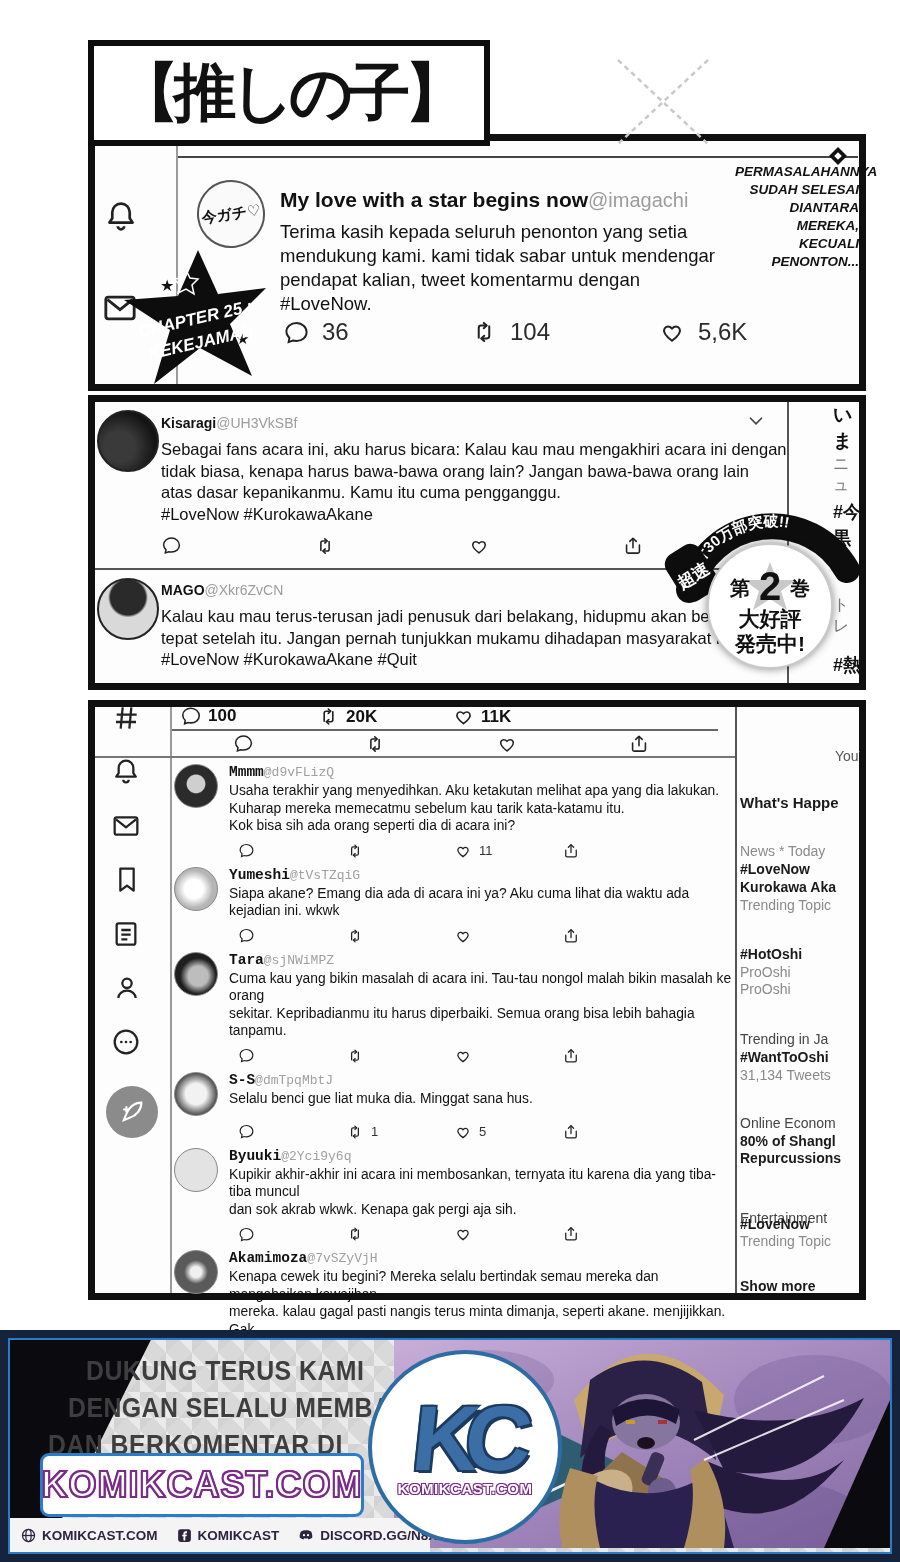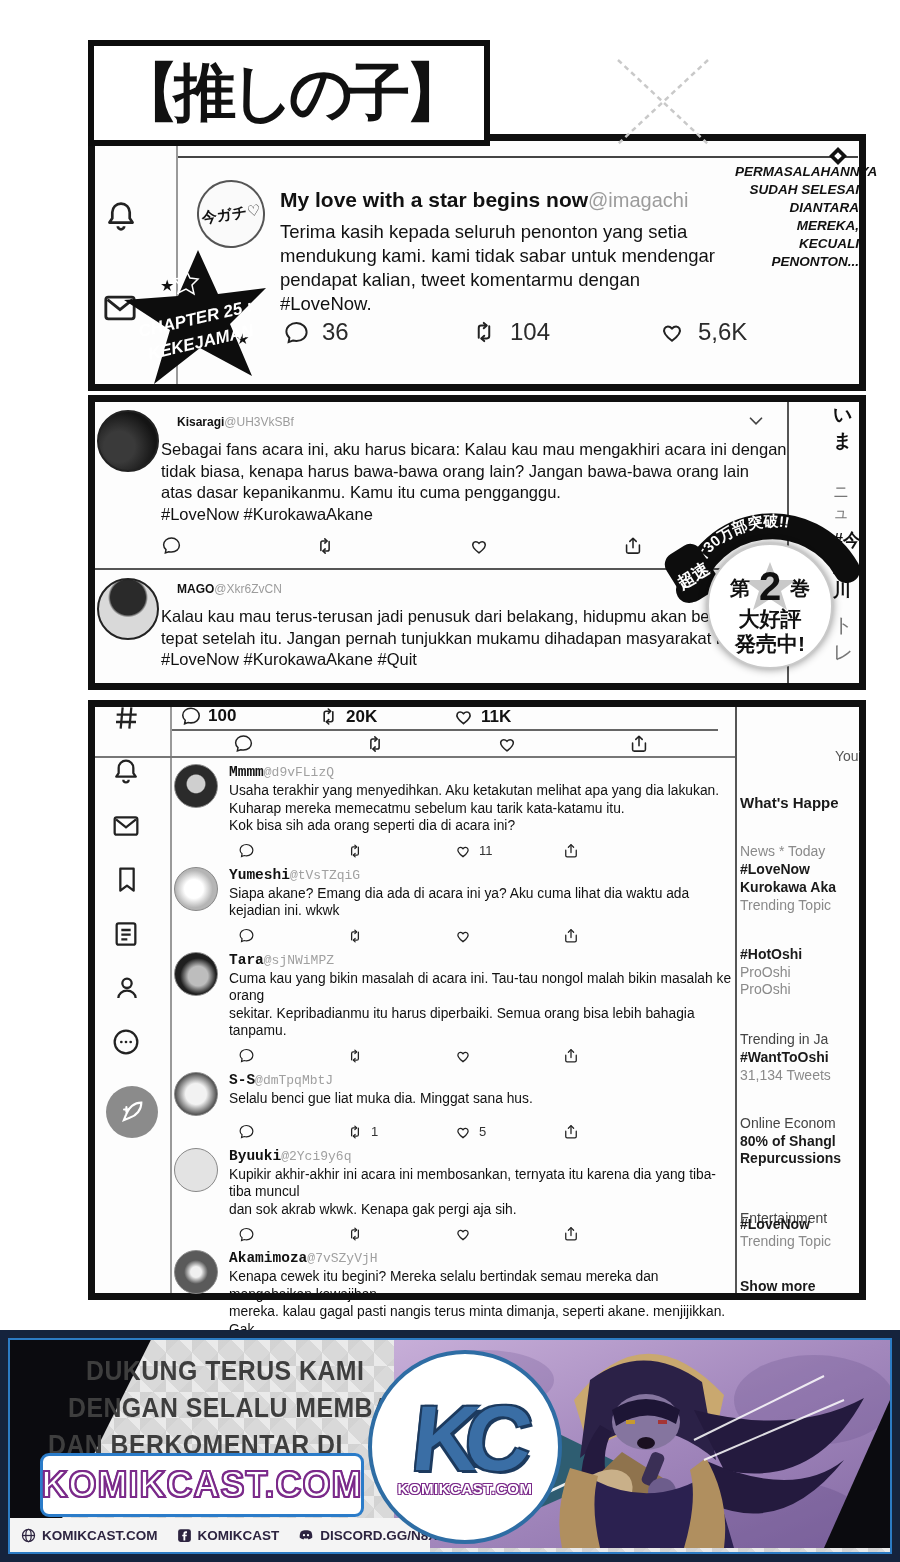--- a/index.html
+++ b/index.html
@@ -14,21 +14,21 @@
   .pre{white-space:pre-line;}
   
   .logo{position:absolute;left:88px;top:40px;width:402px;height:106px;border:6px solid #0d0d0d;
         background:#fff;box-sizing:border-box;display:flex;align-items:center;justify-content:center;
         font-size:63px;font-weight:bold;letter-spacing:-6px;z-index:4;}
   .caption{font-weight:bold;font-style:italic;font-size:13.5px;line-height:18px;text-align:right;}
   .t1-name{font-size:21px;font-weight:bold;}
   .t1-body{font-size:18.5px;line-height:24px;}
   .t1-stat{display:flex;align-items:center;gap:12px;font-size:24px;color:#2b2b2b;}
   
-  .t2-name{font-size:12px;font-weight:bold;margin-left:16px;}
+  .t2-name{font-size:14px;font-weight:bold;}
   .t2-body{font-size:16.5px;line-height:21.5px;}
   
   .feed{position:absolute;left:174px;top:760px;width:560px;}
   .comment{display:flex;gap:11px;padding:4px 0 0 0;}
   .cav{width:42px;height:42px;border-radius:50%;flex:none;border:1px solid #888;}
   .c-name{font-size:14.5px;font-weight:bold;font-family:Liberation Mono, monospace;}
   .c-handle{font-size:13px;color:#a0a0a0;font-weight:normal;}
   .c-body{font-size:13.8px;line-height:17.5px;margin-top:2px;}
   .srow{display:flex;margin:7px 0 3px 64px;}
   .scell{width:108px;display:flex;align-items:center;gap:7px;color:#333;font-size:13px;}
@@ -241,24 +241,24 @@
     <div class="abs t2-name" style="left:66px;top:180px;">
       <span>MAGO</span><span class="handle">@Xkr6ZvCN</span>
     </div>
     <div class="abs t2-body pre" style="left:66px;top:204px;width:660px;">Kalau kau mau terus-terusan jadi penusuk dari belakang, hidupmu akan berakhir
 tepat setelah itu. Jangan pernah tunjukkan mukamu dihadapan masyarakat lagi.
 #LoveNow #KurokawaAkane #Quit</div>
     <div class="vline" style="left:692px;top:0;height:281px;background:#555;"></div>
 
     <div class="abs" style="left:738px;top:0;width:28px;height:281px;overflow:hidden;">
       <div style="font-weight:bold;font-size:19px;margin-top:0px;">いま</div>
-      <div style="color:#777;font-size:16px;margin-top:28px;">ニュ</div>
+      <div style="color:#777;font-size:16px;">ニュ</div>
       <div style="font-weight:bold;font-size:18px;margin-top:4px;">#今</div>
       <div style="font-weight:bold;font-size:18px;margin-top:2px;">黒川</div>
-      <div style="color:#777;font-size:20px;margin-top:10px;">トレ</div>
+      <div style="color:#777;font-size:16px;margin-top:21px;">トレ</div>
       <div style="font-weight:bold;font-size:18px;margin-top:16px;">#熱</div>
 
     </div>
   </div>
 
   <svg class="abs" style="left:663px;top:494px;z-index:6;" width="210" height="190" viewBox="0 0 210 190">
     <defs>
         <path id="arcp" d="M26 96 A 86 86 0 0 1 184 76"></path>
       </defs>
     <use href="#arcp" stroke="#0d0d0d" stroke-width="26" fill="none" stroke-linecap="round"></use>

